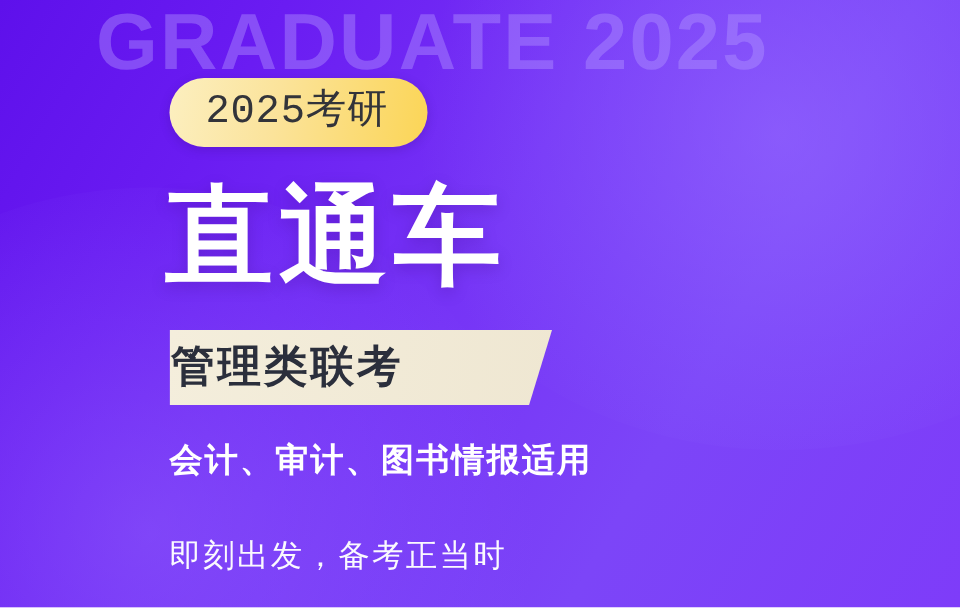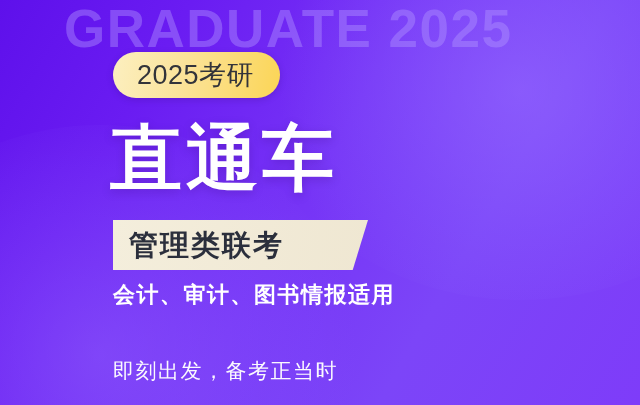--- a/index.html
+++ b/index.html
@@ -81,20 +81,21 @@
     border-radius: 24px;
     background: linear-gradient(100deg, #FCEFC0 0%, #FBE39A 42%, #FBD556 100%);
     box-shadow: 0 2px 7px rgba(40,0,90,0.18);
   }
   #badge-label {
     font-size: 27px;
     color: #33343A;
     letter-spacing: 0.5px;
     line-height: 1;
     white-space: nowrap;
+    font-family: Liberation Mono, monospace;
   }
 
   
   #headline {
     position: absolute;
     left: 110px;
     top: 110px;
     font-size: 72px;
     font-weight: bold;
     color: #FFFFFF;
@@ -110,34 +111,34 @@
     left: 113px;
     top: 220px;
     width: 255px;
     height: 50px;
     background: linear-gradient(100deg, #F4EEDC 0%, #EFE7D2 100%);
     clip-path: polygon(0 0, 100% 0, 94% 100%, 0 100%);
     display: flex;
     align-items: center;
   }
   #banner-label {
-    margin-left: 16px;
+    margin-left: 1px;
     font-size: 29px;
     font-weight: bold;
     color: #2B2F3C;
     letter-spacing: 2px;
     line-height: 1;
     white-space: nowrap;
   }
 
   
   #subtitle {
     position: absolute;
     left: 113px;
-    top: 280px;
+    top: 292px;
     font-size: 22px;
     font-weight: bold;
     color: #FFFFFF;
     letter-spacing: 1.5px;
     line-height: 30px;
     white-space: nowrap;
   }
 
   
   #tagline {

